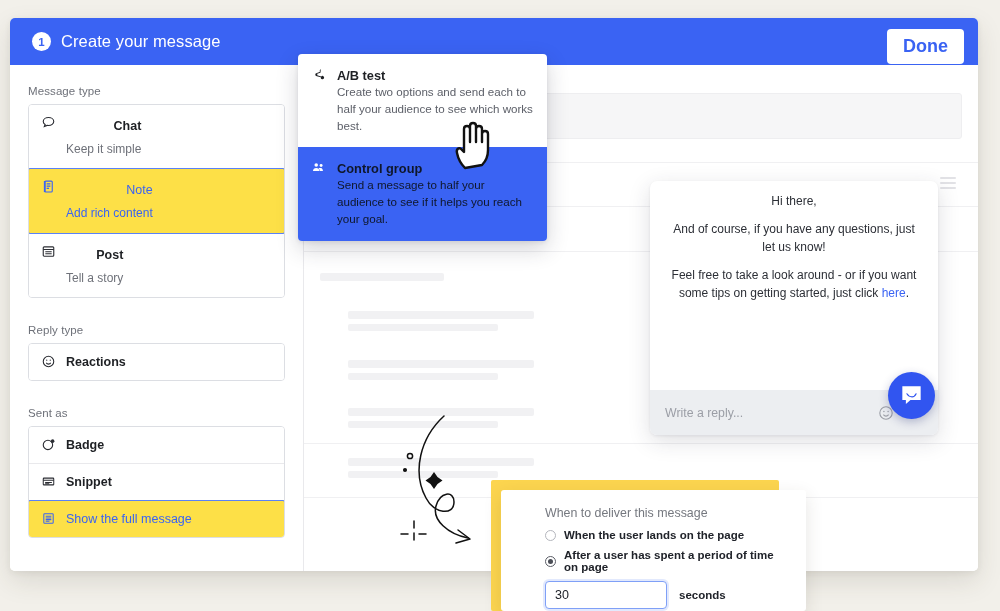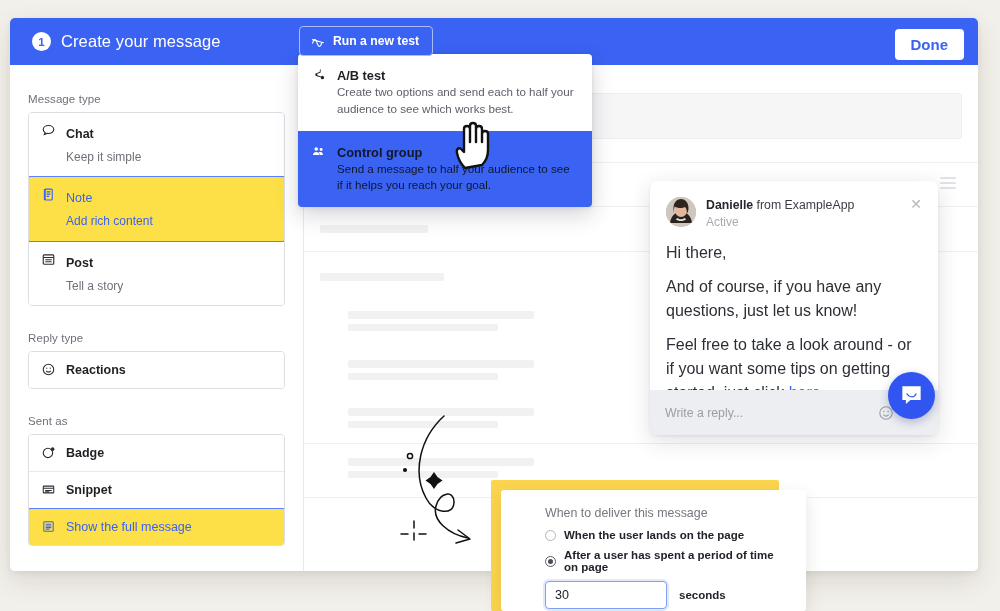--- a/index.html
+++ b/index.html
@@ -32,39 +32,39 @@
     display: flex; align-items: center; justify-content: center;
     margin-left: 22px;
   }
   .header-title {
     color: #ffffff; font-size: 16.5px; margin-left: 10px; letter-spacing: .1px;
   }
   .done-btn {
     position: absolute; right: 14px; top: 11px;
     background: #ffffff; color: #3a63f3;
     border: none; border-radius: 4px;
-    font-size: 15px; font-weight: bold;
+    font-size: 18px; font-weight: bold;
     padding: 7px 16px; cursor: pointer;
     font-family: "Liberation Sans", sans-serif;
   }
 
   
   .sidebar {
     position: absolute; left: 0; top: 47px;
     width: 294px; height: 506px;
     background: #ffffff;
     border-right: 1px solid #e9e9ec;
-    padding: 28px 18px 0 18px;
+    padding: 20px 18px 0 18px;
   }
   .section-label {
     font-size: 11.5px; color: #6e7179; margin-bottom: 7px; letter-spacing: .1px;
   }
   .opt-group {
     border: 1px solid #dcdee3; border-radius: 4px; overflow: hidden;
-    margin-bottom: 26px; background: #fff;
+    margin-bottom: 26px; background: #fff; text-align: right;
   }
   .opt-row {
     display: flex; align-items: flex-start; gap: 10px;
     padding: 9px 12px; border-bottom: 1px solid #e9e9ec;
     cursor: pointer; background: #fff; position: relative;
   }
   .opt-row:last-child { border-bottom: none; }
   .opt-row.sel { background: #fde047; }
   .opt-row.sel::after {
     content:''; position:absolute; inset:-1px;
@@ -112,21 +112,21 @@
   }
   .avatar svg { display:block; }
   .msgr-who { margin-left: 10px; line-height: 1.35; }
   .msgr-name { font-size: 12.3px; color: #3a3d45; }
   .msgr-name b { color: #26282e; }
   .msgr-status { font-size: 12px; color: #a9abb2; }
   .msgr-close {
     margin-left: auto; color: #b6b8bf; font-size: 14px; line-height: 1; cursor: pointer;
   }
   .msgr-body { padding: 11px 16px 0 16px; }
-  .msgr-body p { font-size: 16px; color: #2c2f36; line-height: 1.5; margin-bottom: 10px; }
+  .msgr-body p { font-size: 12px; color: #2c2f36; line-height: 1.5; margin-bottom: 10px; text-align: center; }
   .msgr-body a { color: #3a63f3; text-decoration: none; }
   .msgr-foot {
     position: absolute; left: 0; bottom: 0; width: 100%; height: 45px;
     background: #eceef1; display: flex; align-items: center; padding: 0 15px;
   }
   .msgr-reply { font-size: 12.3px; color: #9b9ea6; }
   .msgr-actions { margin-left: auto; display: flex; gap: 13px; color: #9b9ea6; }
   .msgr-actions svg { display: block; }
   .launcher {
     position: absolute; left: 584px; top: 307px;
@@ -138,21 +138,21 @@
   
   .test-btn {
     position: absolute; left: 299px; top: 26px;
     background: #3a63f3; border: 1px solid #a8bdfb; border-radius: 4px;
     color: #ffffff; font-size: 12.2px; font-weight: bold;
     padding: 7px 13px 7px 11px; display: flex; align-items: center; gap: 8px;
     cursor: pointer; z-index: 30;
   }
   .test-btn svg { display: block; }
   .dropdown {
-    position: absolute; left: 298px; top: 54px; width: 294px;
+    position: absolute; left: 298px; top: 54px; width: 249px;
     background: #ffffff; border-radius: 4px;
     box-shadow: 0 8px 22px rgba(40,40,60,.2), 0 1px 4px rgba(40,40,60,.1);
     overflow: hidden; z-index: 29;
   }
   .dd-item { padding: 12px 14px 13px 14px; display: flex; gap: 11px; cursor: pointer; }
   .dd-item.sel { background: #3a63f3; }
   .dd-ic { width: 14px; flex: 0 0 14px; margin-top: 2px; color: #1e2024; }
   .dd-item.sel .dd-ic { color: #ffffff; }
   .dd-ic svg { display: block; }
   .dd-title { font-size: 12.8px; font-weight: bold; color: #1e2024; margin-bottom: 3px; }
@@ -323,36 +323,20 @@
       <svg class="squiggle" width="130" height="140" viewBox="0 0 130 140" fill="none" stroke="#111111" stroke-width="1.5">
         <path d="M48 6 C24 28, 16 62, 30 88 C38 104, 58 106, 58 92 C58 80, 44 82, 40 96 C36 110, 52 124, 72 128" stroke-linecap="round"></path>
         <path d="M62 120 L74 129 L60 133" stroke-linecap="round" stroke-linejoin="round" fill="none"></path>
         <circle cx="14" cy="46" r="2.6"></circle>
         <circle cx="9" cy="60" r="1.3" fill="#111"></circle>
         <path d="M38 62 l3.5 5 5 3.5 -5 3.5 -3.5 5 -3.5 -5 -5 -3.5 5 -3.5z" fill="#111" stroke="none"></path>
         <path d="M18 118 v-7 M18 130 v-7 M12 124 h-7 M30 124 h-7" stroke-linecap="round"></path>
       </svg>
 
       <div class="messenger">
-        <div class="msgr-head">
-          <div class="avatar">
-            <svg width="30" height="30" viewBox="0 0 30 30">
-              <rect width="30" height="30" fill="#cfc6be"></rect>
-              <path d="M4 26c1-8 6-11 11-11s10 3 11 11z" fill="#2b2320"></path>
-              <ellipse cx="15" cy="13" rx="6.2" ry="7" fill="#e3b89c"></ellipse>
-              <path d="M7.5 11c0-6 4-9 7.5-9s7.5 3 7.5 9c0 3-1 5-1.6 5.5.2-4-1-6-2-6.6-2.2 1.4-7.4 1.6-10.2-.4-.7 1.6-.9 4-.7 7C7.9 16 7.5 14 7.5 11z" fill="#30241f"></path>
-              <path d="M11.5 21c2.2 1.6 4.8 1.6 7 0l1.8 1.2c-2.8 2.4-7.8 2.4-10.6 0z" fill="#fff" opacity=".85"></path>
-            </svg>
-          </div>
-          <div class="msgr-who">
-            <div class="msgr-name"><b>Danielle</b><span> from ExampleApp</span></div>
-            <div class="msgr-status">Active</div>
-          </div>
-          <div class="msgr-close">✕</div>
-        </div>
         <div class="msgr-body">
           <p>Hi there,</p>
           <p>And of course, if you have any questions, just let us know!</p>
           <p><span>Feel free to take a look around - or if you want some tips on getting started, just click </span><a href="#">here</a><span>.</span></p>
         </div>
         <div class="msgr-foot">
           <div class="msgr-reply">Write a reply...</div>
           <div class="msgr-actions">
             <span>
               <svg width="16" height="16" viewBox="0 0 16 16" fill="none" stroke="currentColor" stroke-width="1.1">
@@ -373,29 +357,20 @@
 
       <div class="launcher">
         <svg width="25" height="25" viewBox="0 0 24 24">
             <path d="M3.2 3.2h17.6v13.2H11l-4.4 3.8v-3.8H3.2z" fill="#ffffff"></path>
             <path d="M7.6 10.4c1.1 1.9 3.1 2.9 4.9 2.9s3.1-1 3.9-2.9" fill="none" stroke="#3155f0" stroke-width="1.1" stroke-linecap="round"></path>
           </svg>
       </div>
     </div>
   </div>
 
-  <div class="test-btn">
-    <span>
-      <svg width="14" height="14" viewBox="0 0 16 16" fill="none" stroke="currentColor" stroke-width="1.3" stroke-linecap="round">
-          <path d="M1.8 10.4c1.8-5.2 3.4-5.2 5.2 0 1.8 5.2 3.4 5.2 5.2 0"></path>
-          <path d="M1.8 6.4l12.4 3.6"></path>
-        </svg>
-    </span>
-    <span>Run a new test</span>
-  </div>
 
   <div class="dropdown">
     <div class="dd-item">
       <span class="dd-ic">
         <svg width="13" height="13" viewBox="0 0 16 16" fill="currentColor">
             <path d="M11.4 1.6a2 2 0 100 4 2 2 0 00-.1 0L6.4 7.2a2 2 0 010 1.6l4.9 1.6a2 2 0 11-.5 1.1L6 10a2 2 0 110-4l5-1.6a2 2 0 01.4-2.8z"></path>
           </svg>
       </span>
       <span>
         <span class="dd-title">A/B test</span>

